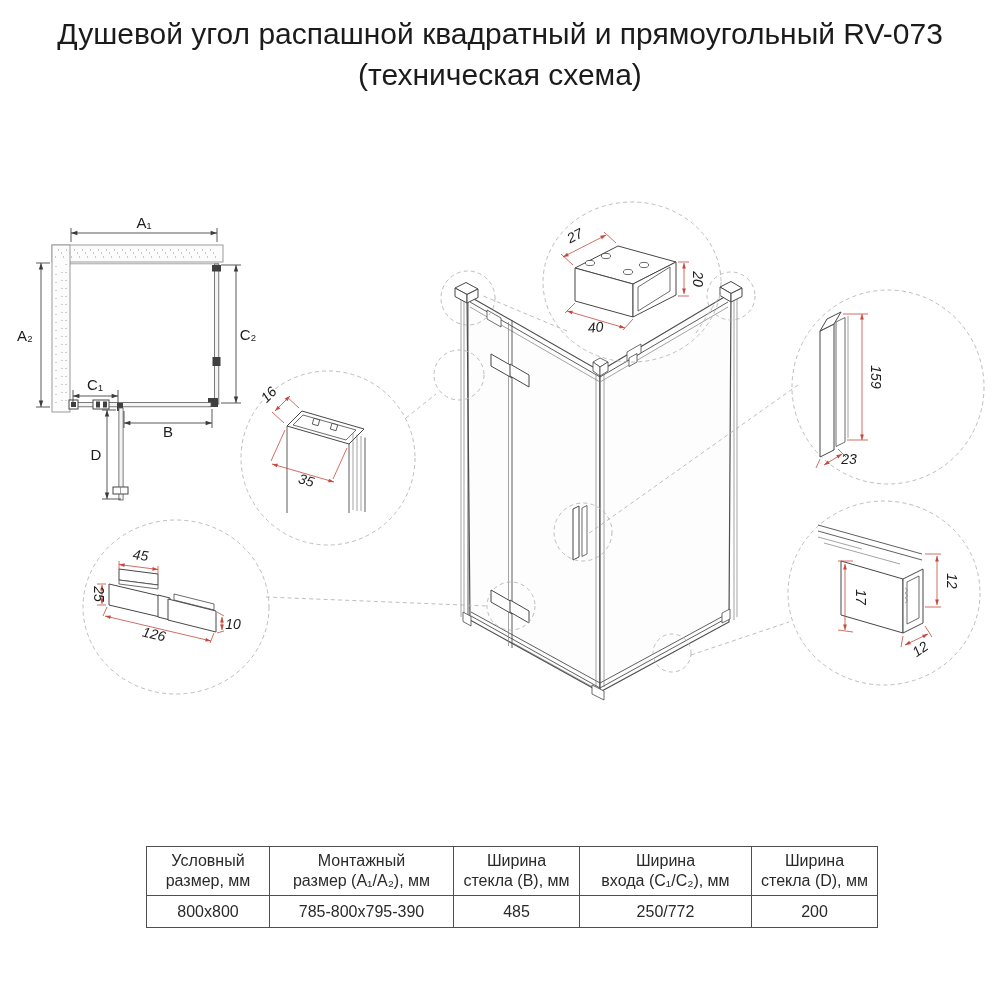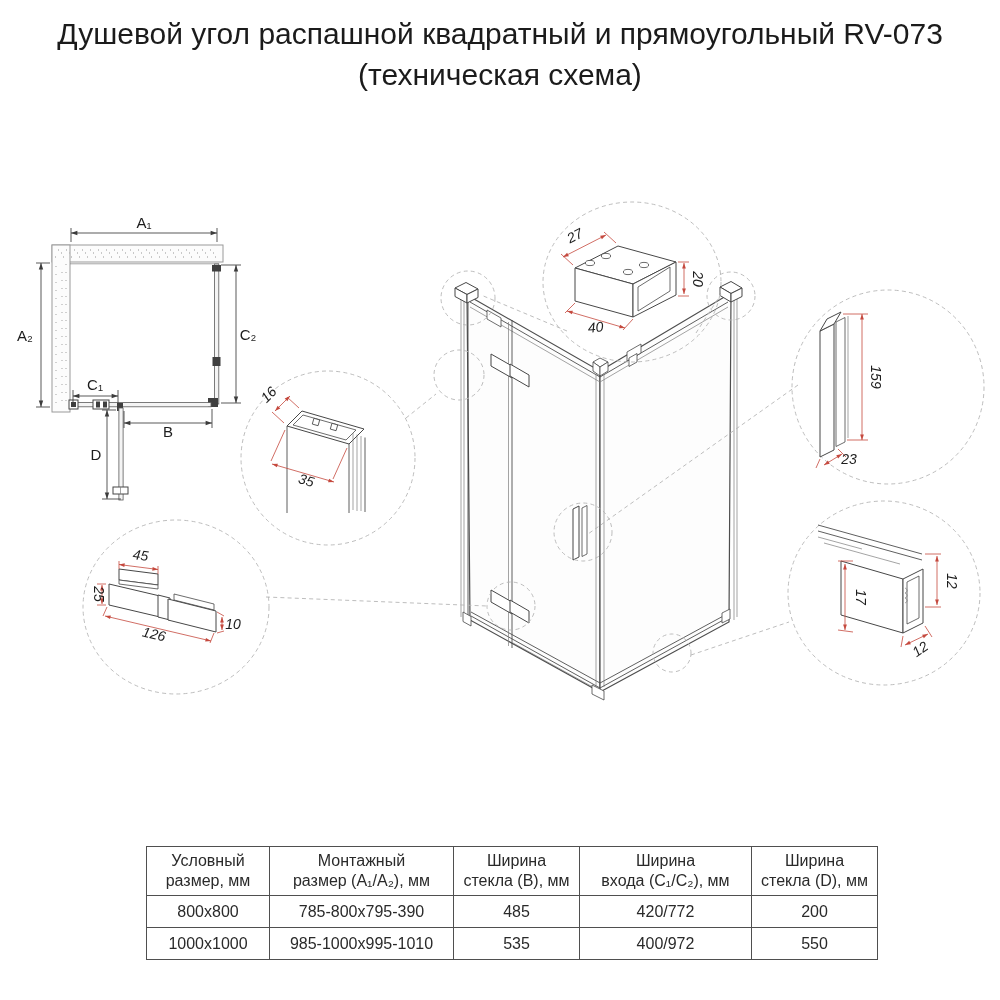--- a/index.html
+++ b/index.html
@@ -340,26 +340,19 @@
           <th><span>Ширина</span><br><span>стекла (B), мм</span></th>
           <th><span>Ширина</span><br><span>входа (C₁/C₂), мм</span></th>
           <th><span>Ширина</span><br><span>стекла (D), мм</span></th>
         </tr>
       </thead>
       <tbody>
         <tr>
           <td>800x800</td>
           <td>785-800x795-390</td>
           <td>485</td>
-          <td>420/772</td>
+          <td>250/772</td>
           <td>200</td>
-        </tr>
-        <tr>
-          <td>1000x1000</td>
-          <td>985-1000x995-1010</td>
-          <td>535</td>
-          <td>400/972</td>
-          <td>550</td>
         </tr>
       </tbody>
     </table>
   </div>
 </div>
 
 </body></html>

